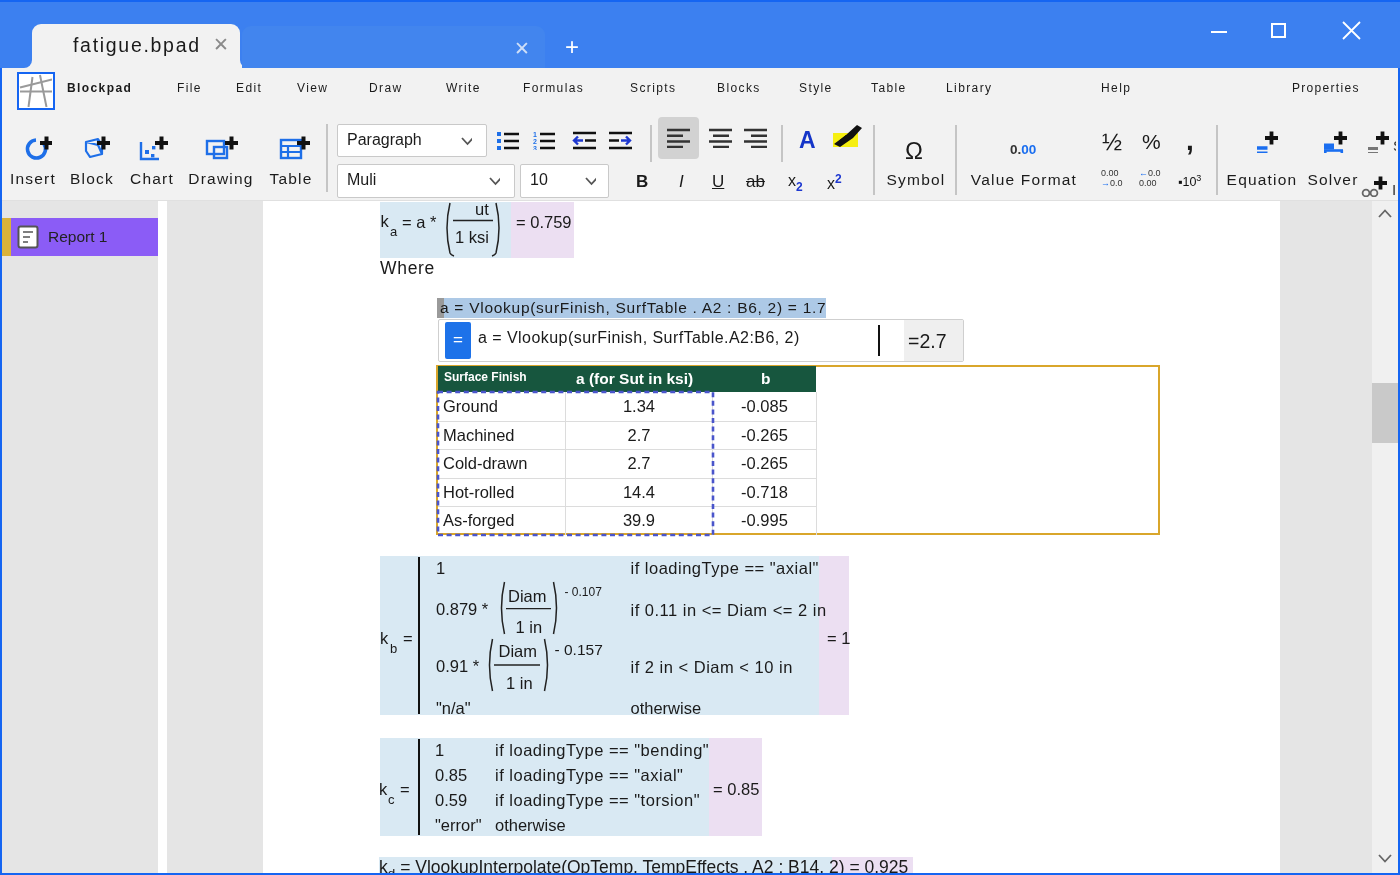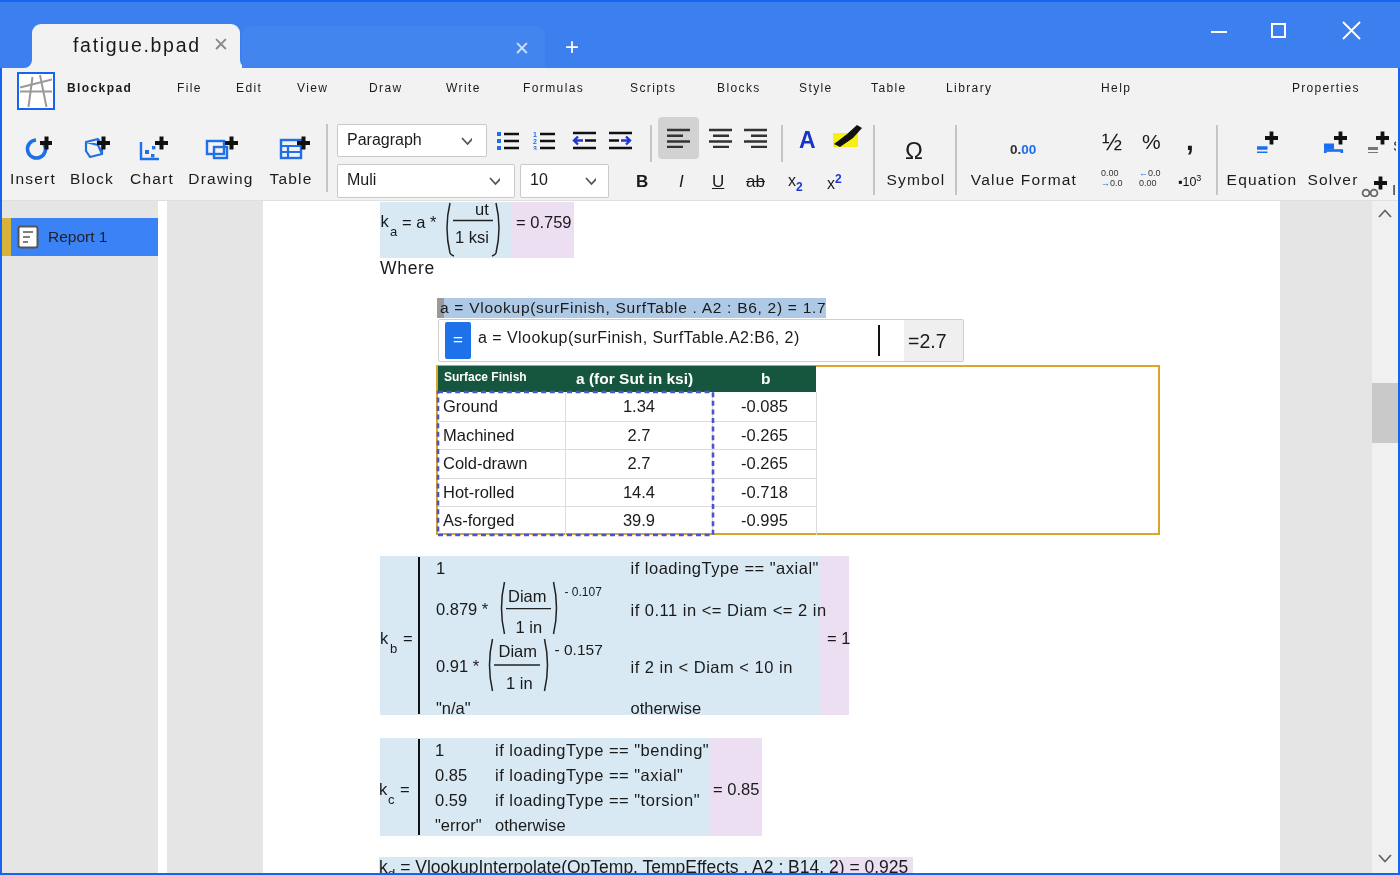--- a/index.html
+++ b/index.html
@@ -28,21 +28,21 @@
   #toolbar { position:absolute; left:0; top:111px; width:1400px; height:90px; background:#f2f2f2; border-bottom:1px solid #e0e0e0; }
   .tlabel { position:absolute; font-size:15.5px; letter-spacing:1.2px; color:#1b1b1b; text-align:center; }
   .vsep { position:absolute; width:1.5px; background:#c5c5c5; }
   .ddown { position:absolute; background:#fff; border:1px solid #c9c9c9; border-radius:2px; font-size:16px; color:#1b1b1b; }
   .ddown span.txt { position:absolute; left:9px; top:6px; }
   .chev { position:absolute; width:11px; height:11px; }
   .icn { position:absolute; }
   
   #content { position:absolute; left:0; top:201px; width:1400px; height:674px; background:#fff; }
   #sidebar { position:absolute; left:2px; top:0; width:156px; height:674px; background:#e5e5e5; }
-  #reportrow { position:absolute; left:0px; top:17px; width:156px; height:38px; background:#3b82f6; }
+  #reportrow { position:absolute; left:0px; top:17px; width:156px; height:38px; background:#8b5cf6; }
   #reportbar { position:absolute; left:0; top:0; width:9px; height:38px; background:#d9b23a; }
   #editorbg { position:absolute; left:167px; top:0; width:1205px; height:674px; background:#e5e5e5; }
   #page { position:absolute; left:263px; top:0; width:1017px; height:674px; background:#fff; overflow:hidden; }
   #vscroll { position:absolute; left:1372px; top:0; width:26px; height:674px; background:#f0f0f0; }
   #vthumb { position:absolute; left:0; top:182px; width:26px; height:60px; background:#c9c9c9; }
   #borderL { position:absolute; left:0; top:68px; width:2px; height:807px; background:#1565f2; }
   #borderR { position:absolute; left:1397.5px; top:68px; width:2.5px; height:807px; background:#1565f2; }
   #borderB { position:absolute; left:0; top:873px; width:1400px; height:2px; background:#1565f2; }
   
   .doc { position:absolute; font-size:16.5px; color:#1a1a1a; white-space:pre; }

